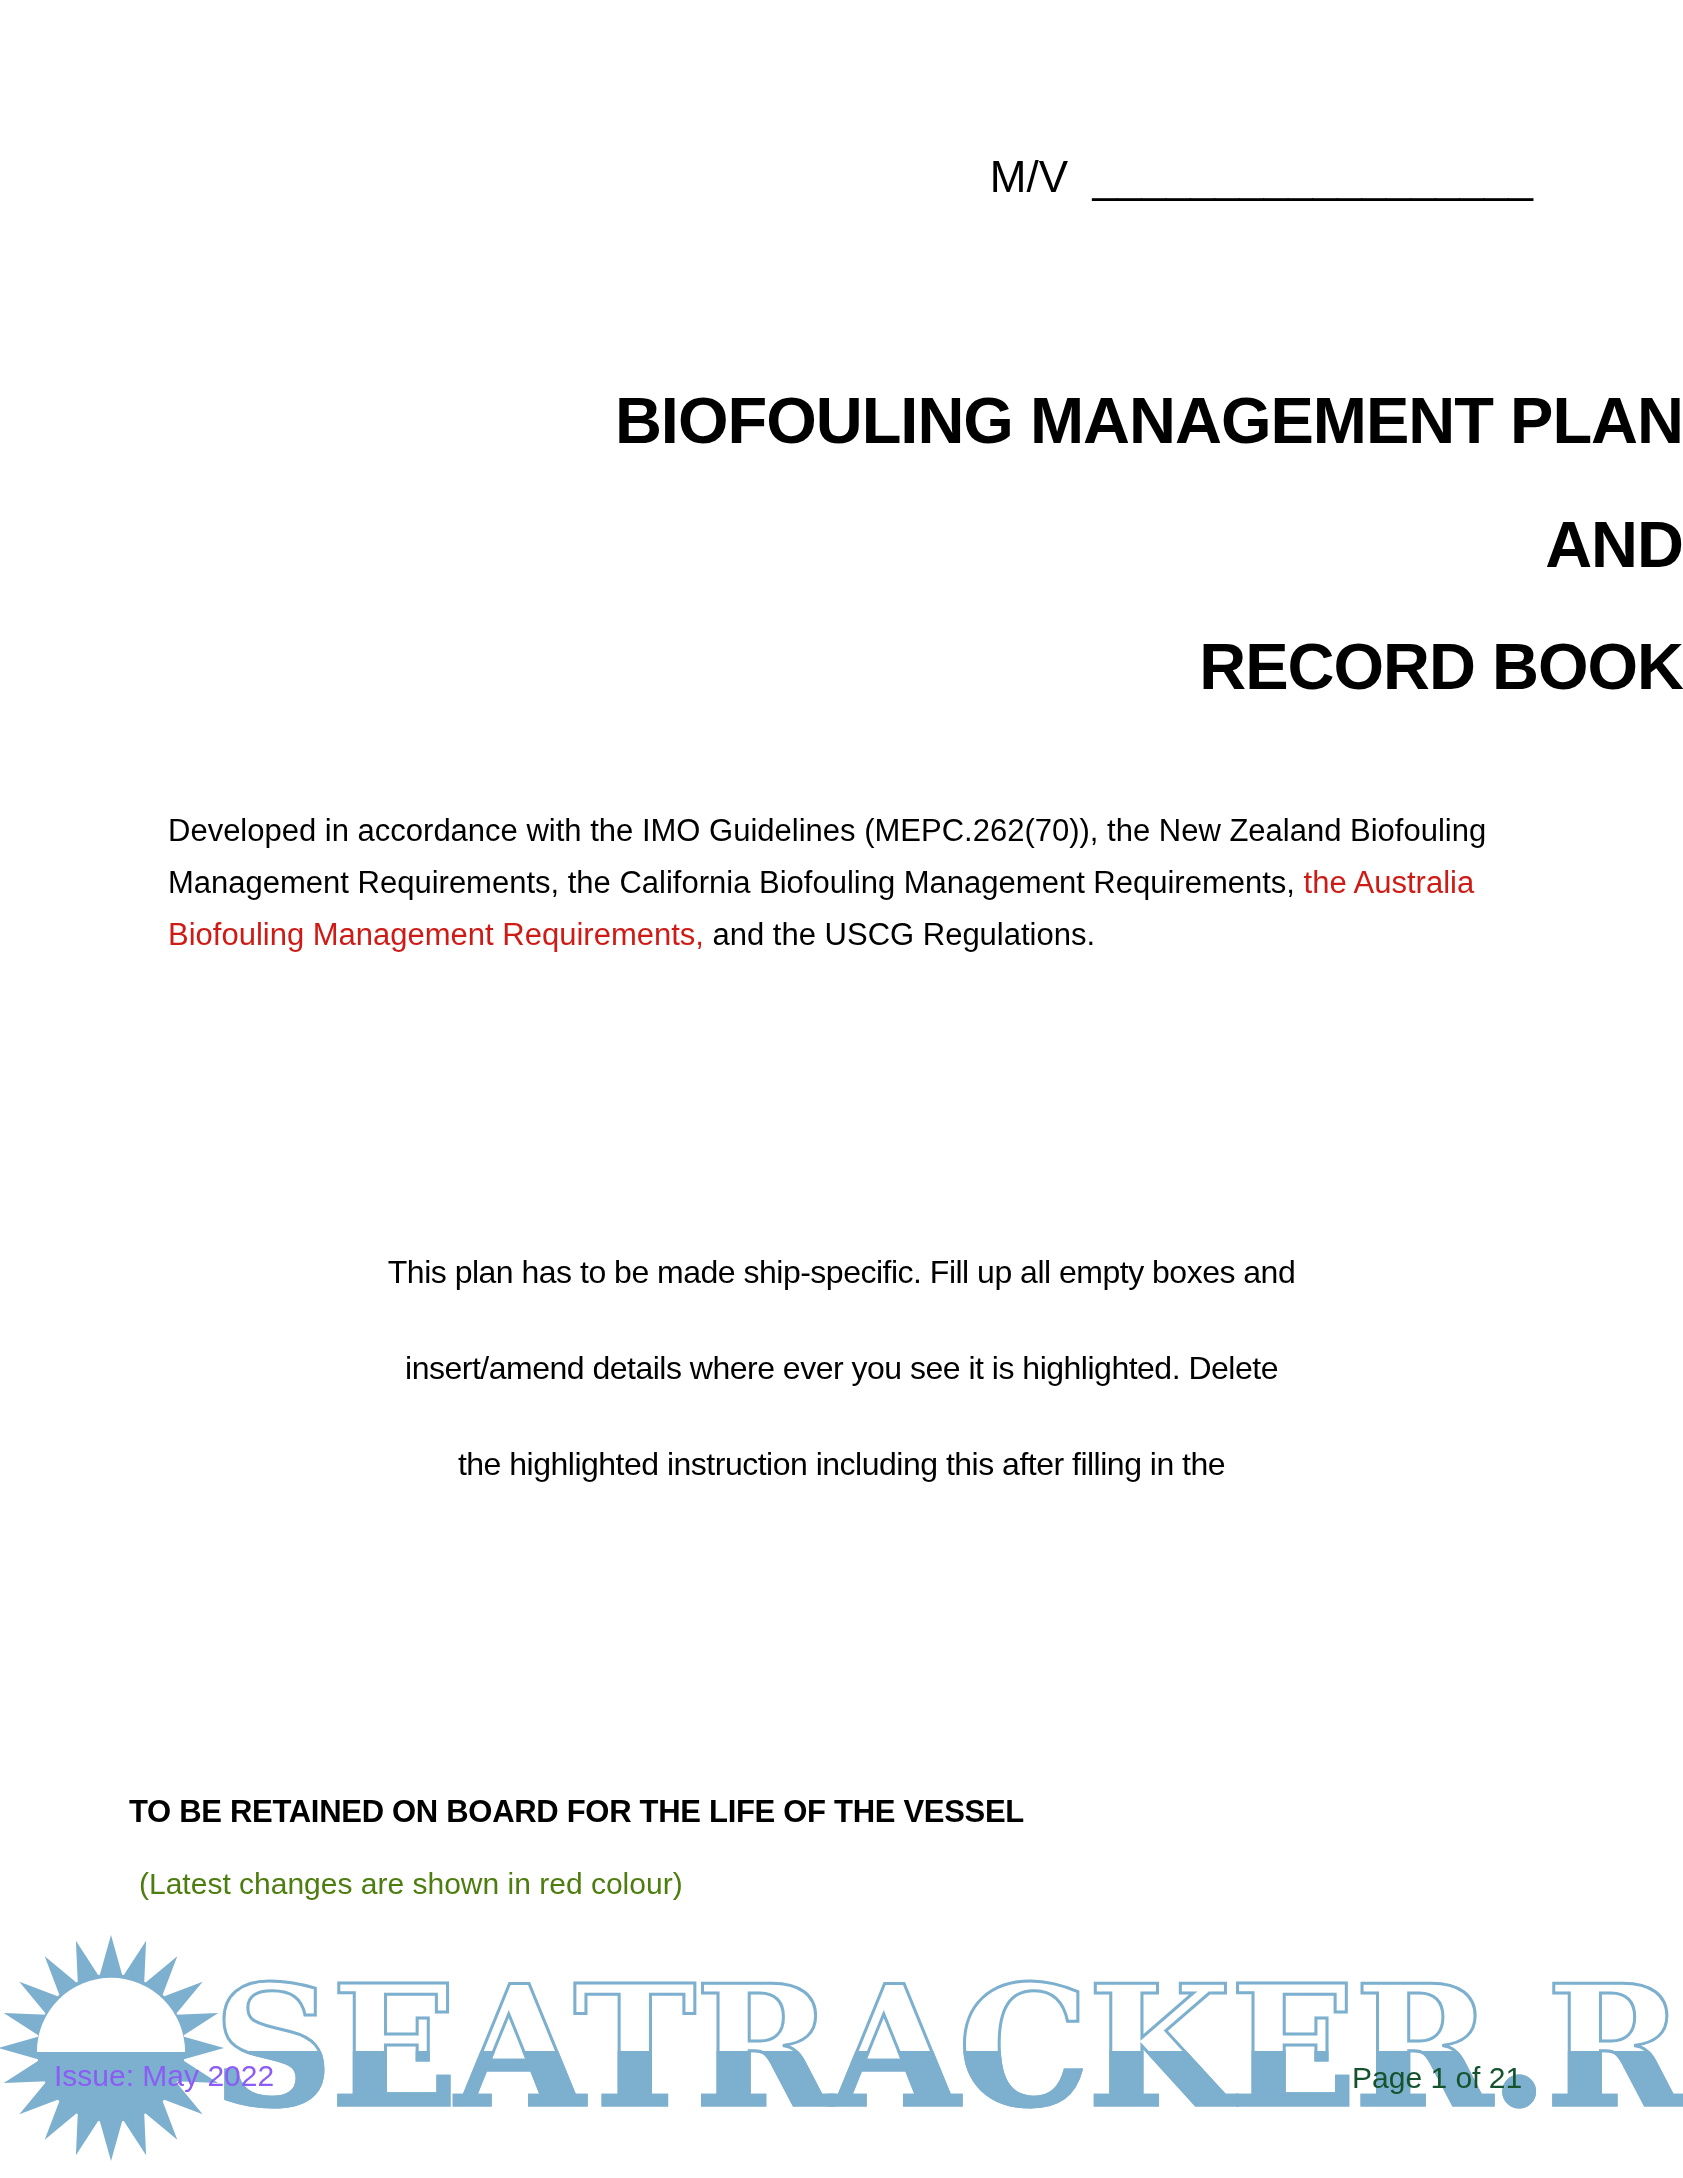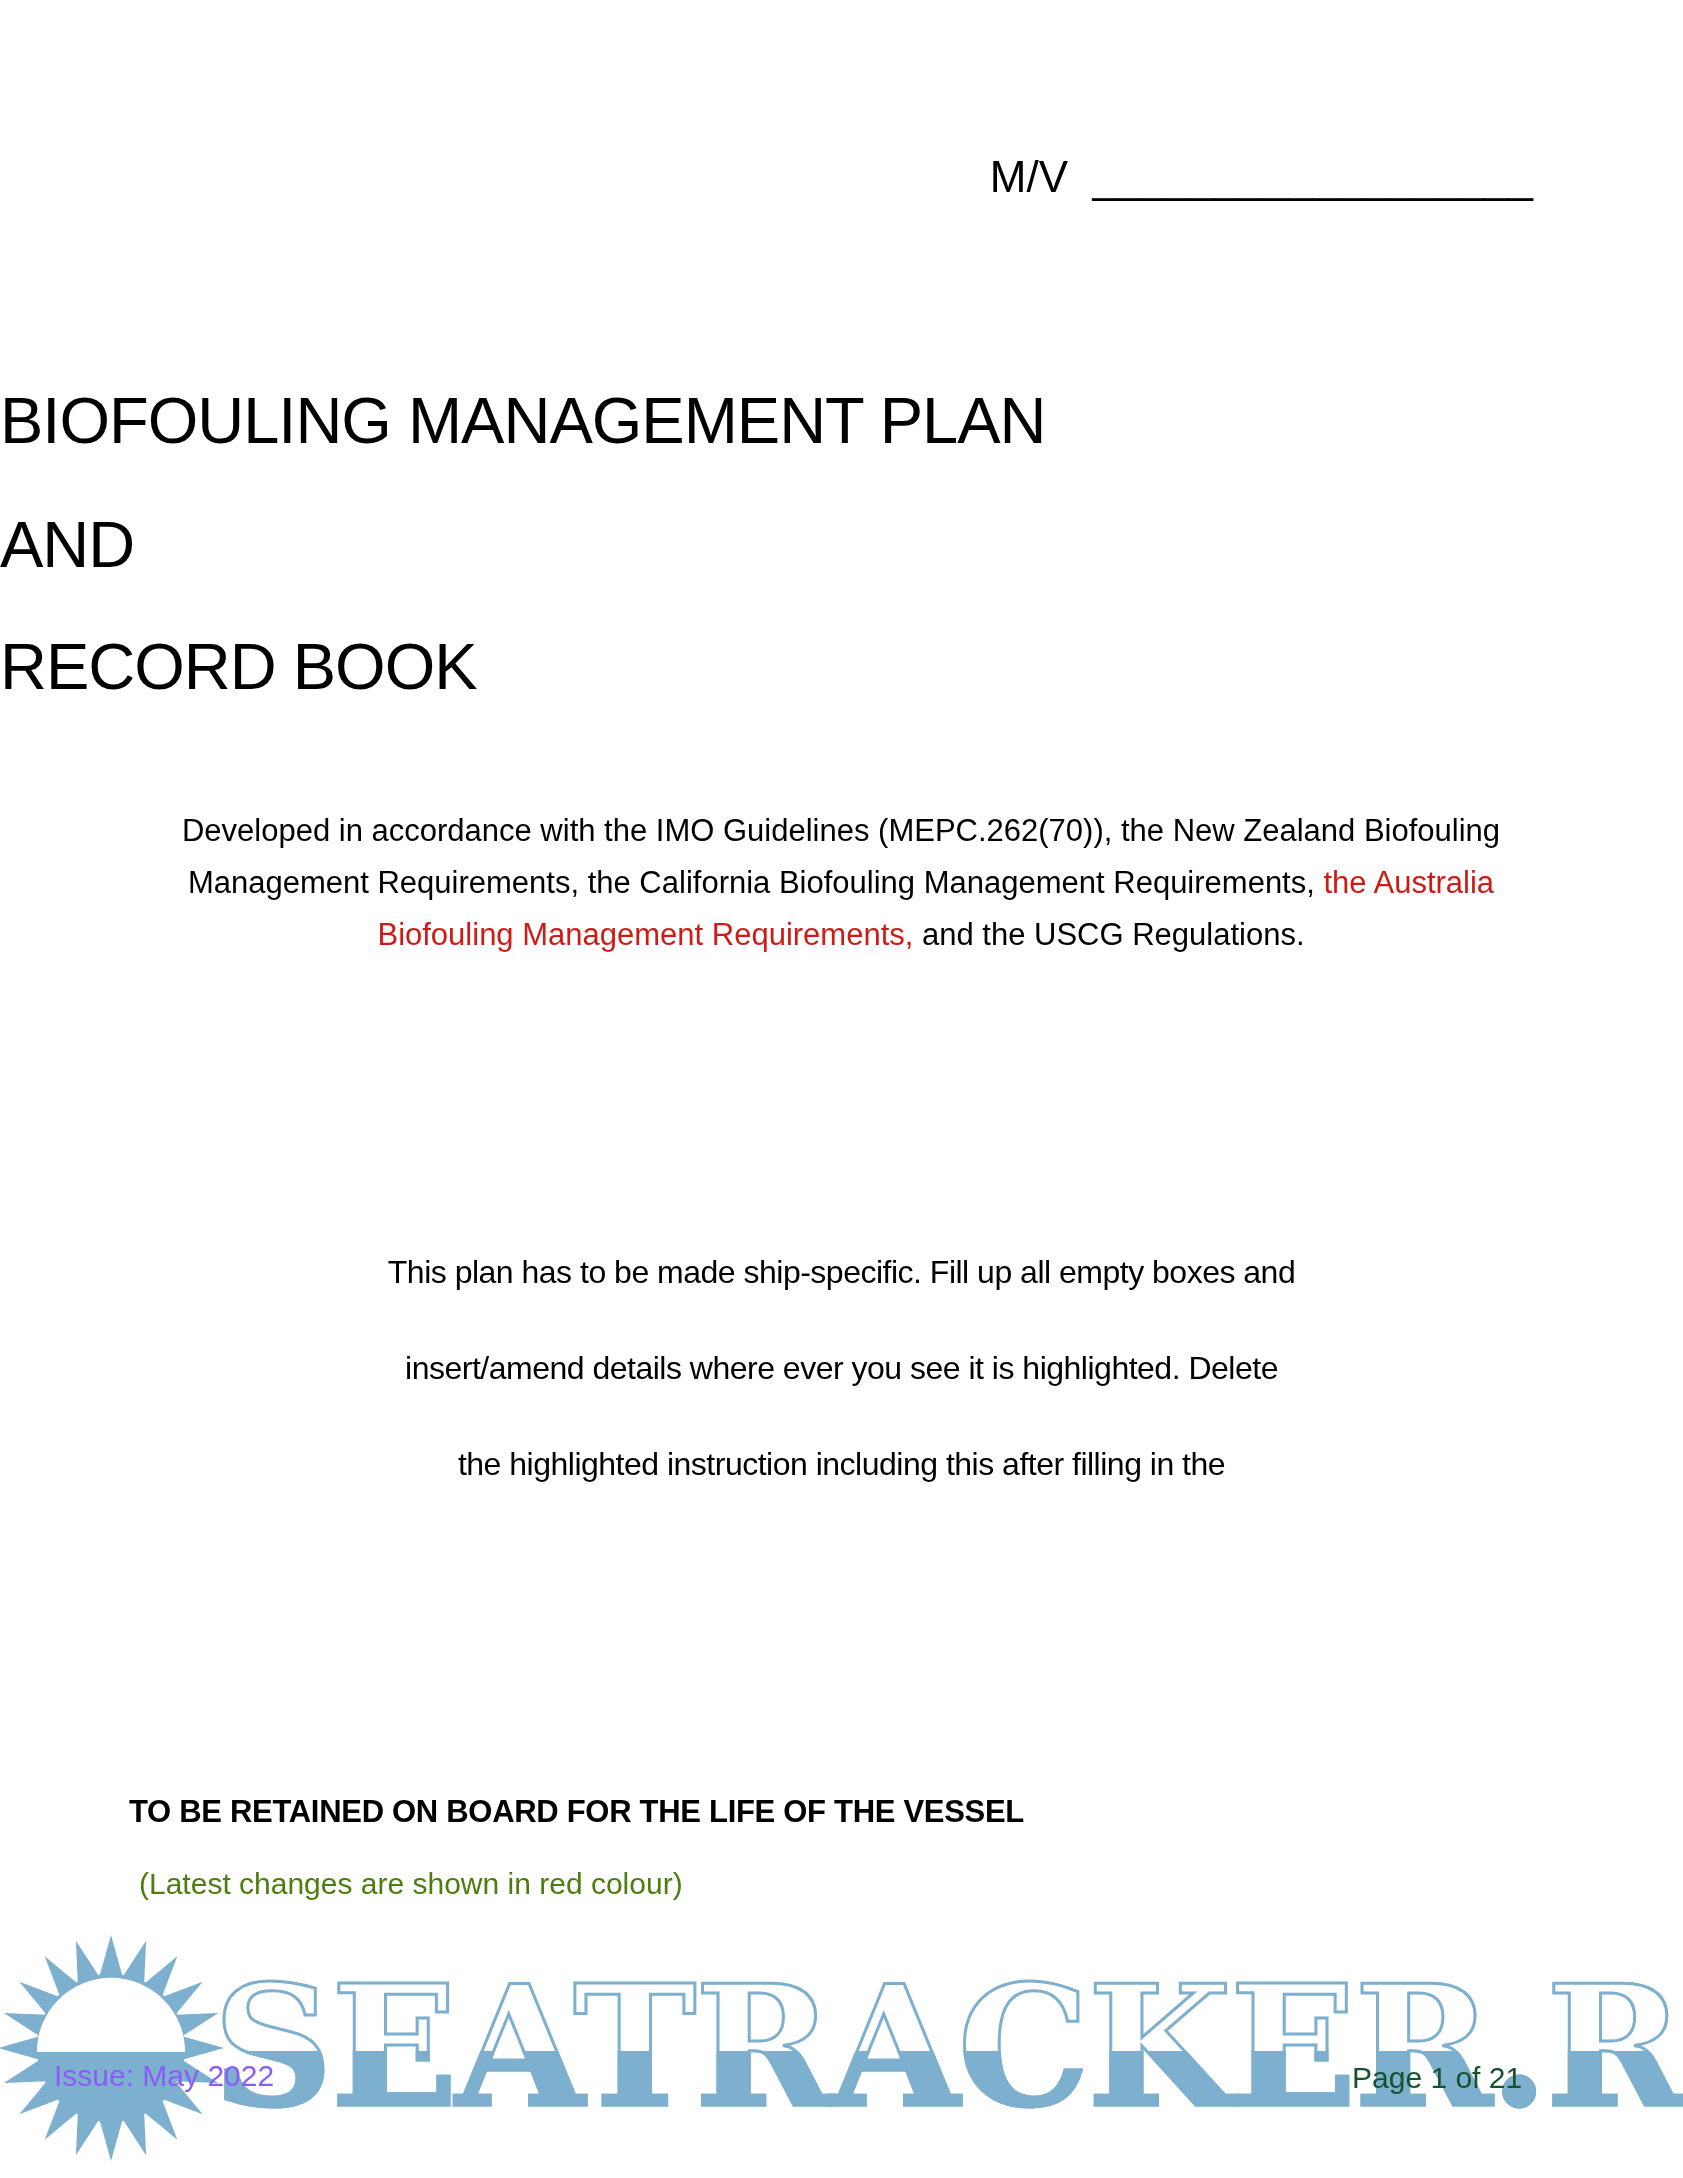--- a/index.html
+++ b/index.html
@@ -12,29 +12,29 @@
     overflow:hidden;
   }
   
   .mv-line{
     position:absolute;top:147px;right:150px;
     font-size:44px;line-height:59px;white-space:nowrap;
   }
   
   .title-block{
     position:absolute;top:388px;left:0;right:0;
-    text-align:left;font-weight:normal;
+    text-align:right;font-weight:bold;
   }
   .title-line{font-size:65px;line-height:65px;letter-spacing:-1px;}
   .title-line.t2{margin-top:59px;}
   .title-line.t3{margin-top:57px;}
   
   .intro{
     position:absolute;top:774px;left:168px;width:1346px;
-    text-align:center;font-size:31px;line-height:52px;
+    font-size:31px;line-height:52px;
   }
   .intro .red-seg{color:#CE1B16;}
   
   .instruction{
     position:absolute;top:1224px;left:99px;width:1485px;
     text-align:center;font-size:32px;line-height:96px;
     letter-spacing:-0.5px;
   }
   
   .retention{

